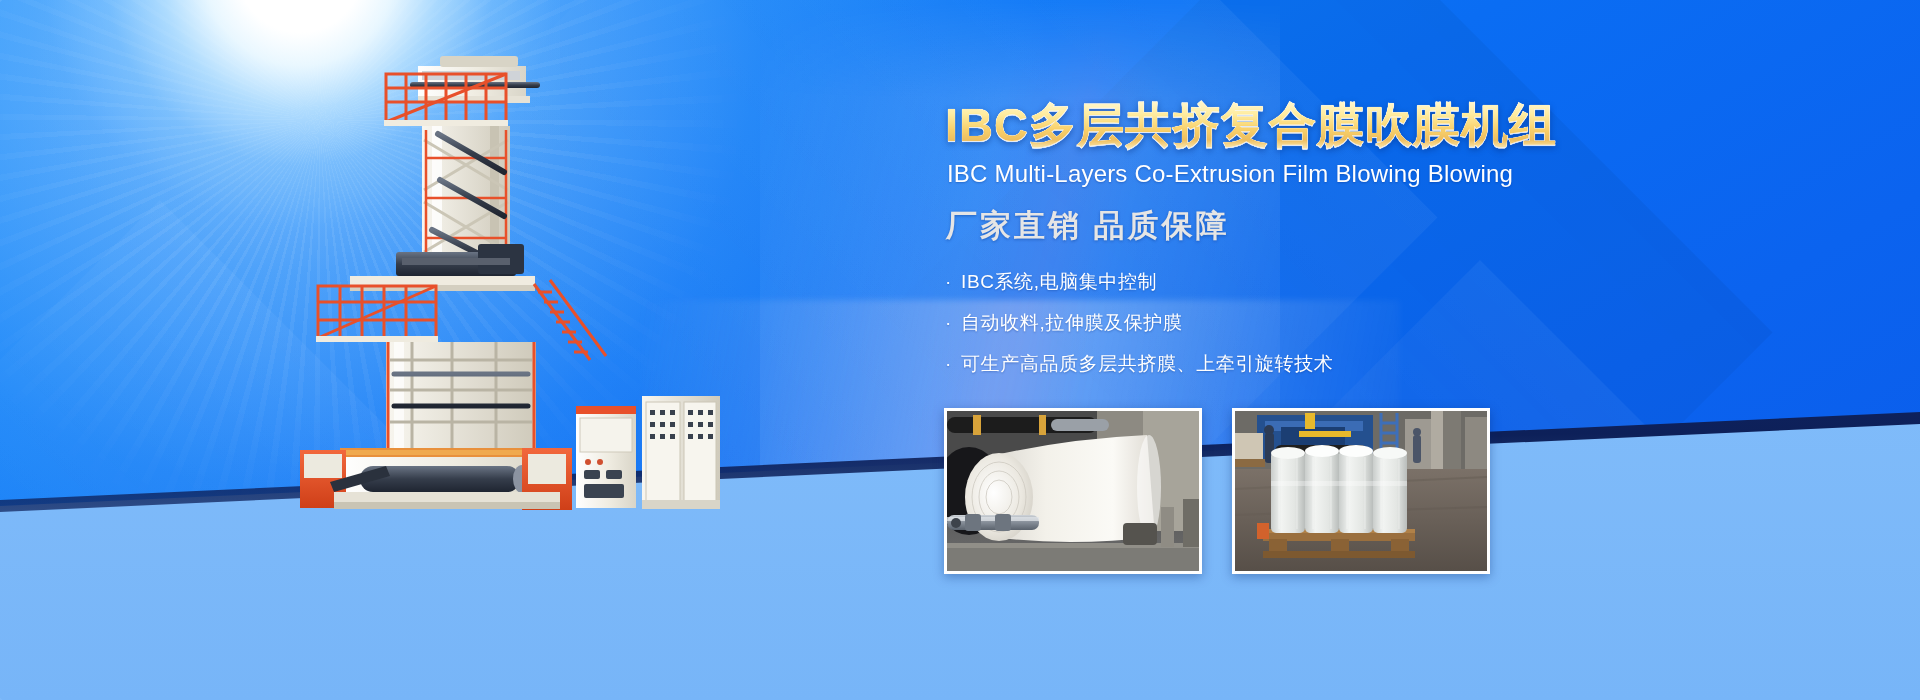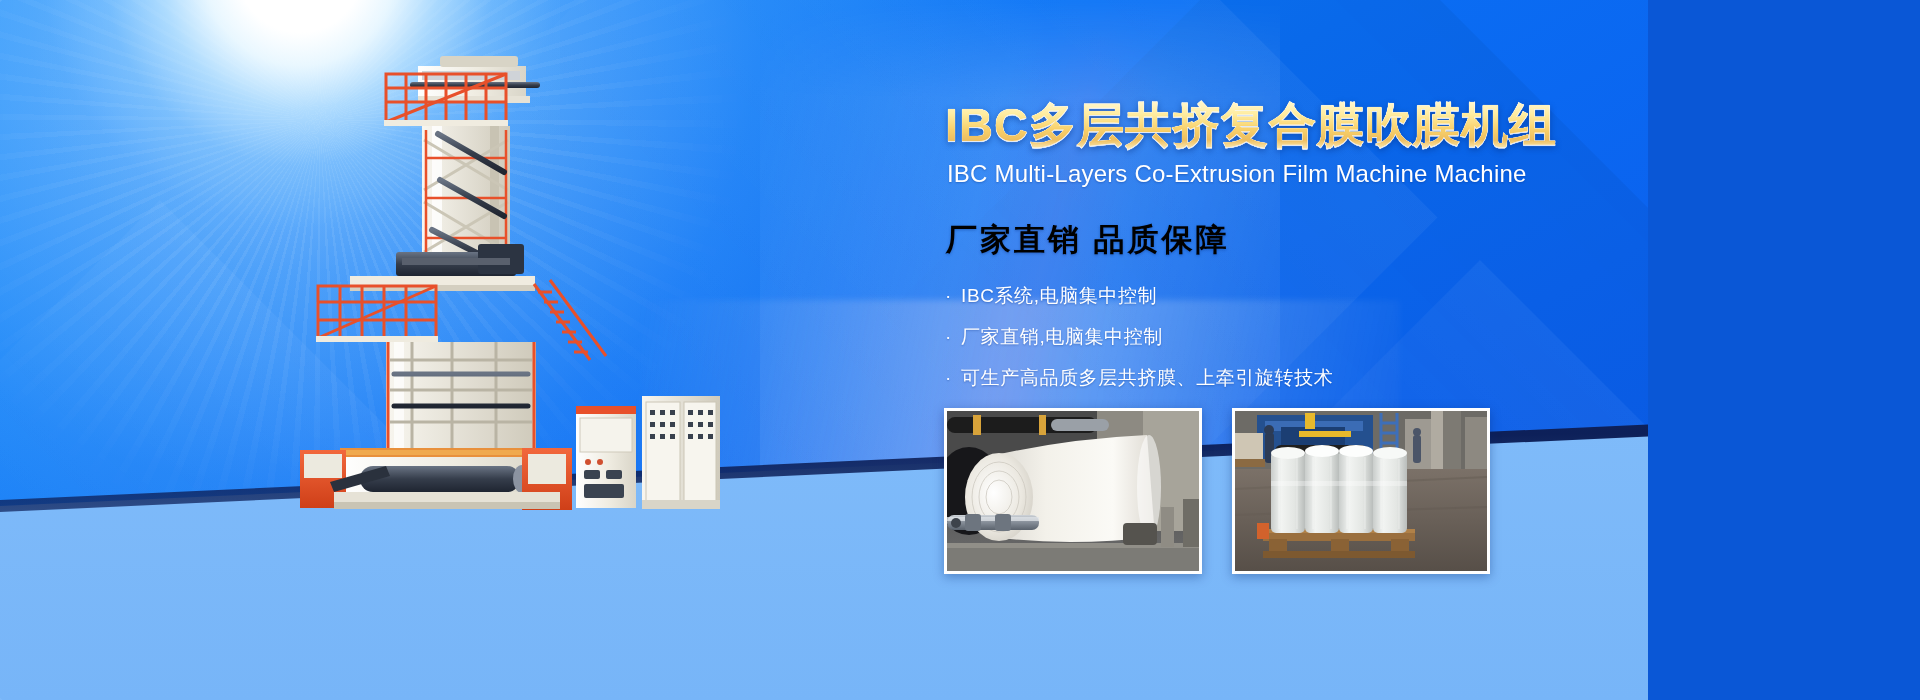--- a/index.html
+++ b/index.html
@@ -1,20 +1,20 @@
 <!DOCTYPE html>
 <html><head>
 <meta charset="utf-8">
 <style>
   html,body{margin:0;padding:0;background:#0a57d6;}
   body{font-family:"Liberation Sans","DejaVu Sans",sans-serif;}
 
   .banner{
     position:relative;
-    width:1648px;height:700px;
+    width:1920px;height:700px;
     overflow:hidden;
     background:#0b6ff5;
   }
 
   
   .bg-base{
     position:absolute;inset:0;
     background:
       linear-gradient(150deg,#1488fb 0%,#0d7df8 22%,#0a6df3 48%,#0b63ef 72%,#0a5ae9 100%);
   }
@@ -122,24 +122,24 @@
   }
   .subtitle{
     margin:9px 0 0 2px;
     font-size:24px;
     font-weight:400;
     color:#ffffff;
     letter-spacing:.2px;
     text-shadow:0 1px 2px rgba(0,40,120,.35);
   }
   .tagline{
-    margin:31px 0 0 1px;
+    margin:17px 0 0 1px;
     font-size:31px;
     font-weight:bold;
-    color:#000000;
+    color:#e5e5e5;
     letter-spacing:3px;
     text-shadow:0 1px 3px rgba(0,40,120,.4);
   }
   .bullets{list-style:none;margin:22px 0 0 0;padding:0;}
   .bullets li{
     display:flex;align-items:baseline;
     font-size:19px;color:#ffffff;
     margin-bottom:15px;
     letter-spacing:.6px;
     text-shadow:0 1px 2px rgba(0,40,120,.35);
@@ -324,30 +324,30 @@
         <rect x="398" y="404" width="5" height="5"></rect>
           <rect x="408" y="404" width="5" height="5"></rect>
           <rect x="418" y="404" width="5" height="5"></rect>
       </g>
       <rect x="352" y="470" width="78" height="9" fill="#d9d5c8"></rect>
     </svg>
   </div>
 
   <div class="content">
     <h1 class="title">IBC多层共挤复合膜吹膜机组</h1>
-    <div class="subtitle">IBC Multi-Layers Co-Extrusion Film Machine Machine</div>
+    <div class="subtitle">IBC Multi-Layers Co-Extrusion Film Blowing Blowing</div>
     <div class="tagline">厂家直销  品质保障</div>
     <ul class="bullets">
       <li>
         <span class="dot">·</span>
         <span>IBC系统,电脑集中控制</span>
       </li>
       <li>
         <span class="dot">·</span>
-        <span>厂家直销,电脑集中控制</span>
+        <span>自动收料,拉伸膜及保护膜</span>
       </li>
       <li>
         <span class="dot">·</span>
         <span>可生产高品质多层共挤膜、上牵引旋转技术</span>
       </li>
     </ul>
   </div>
 
   <div class="photos">
 

